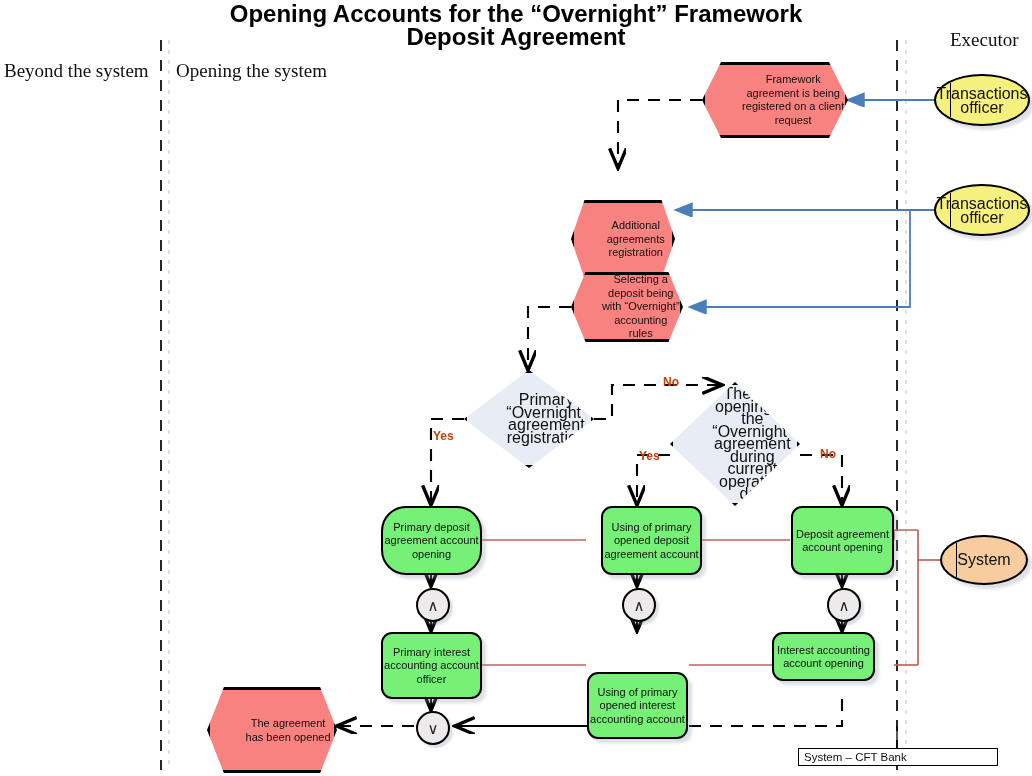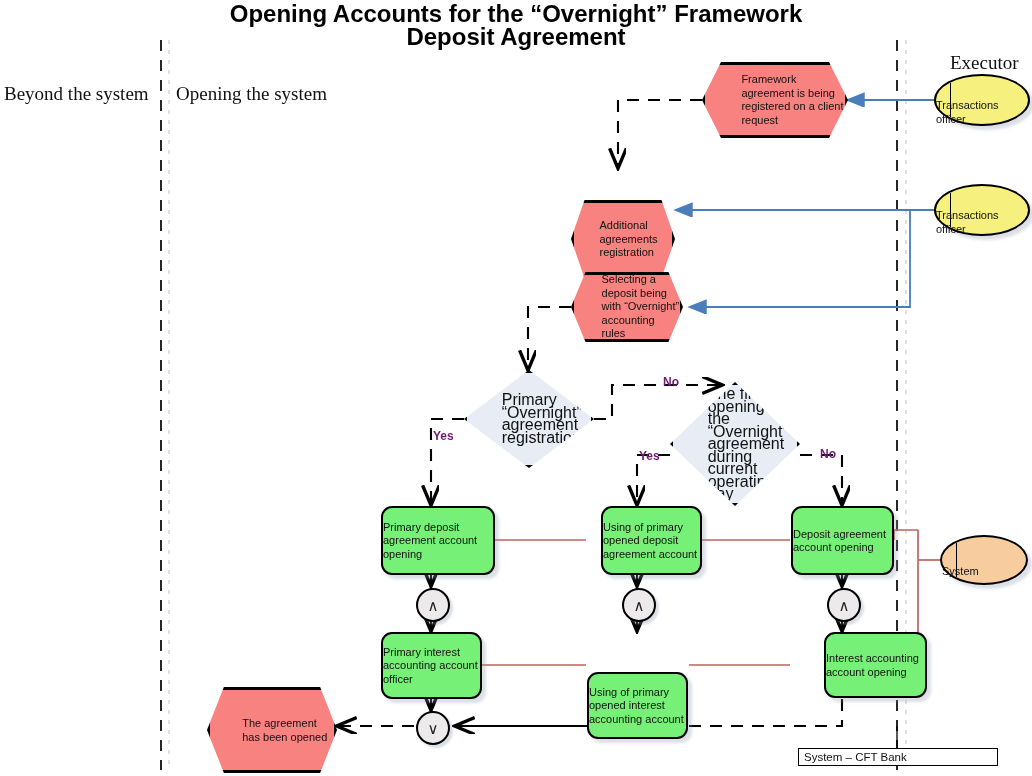--- a/index.html
+++ b/index.html
@@ -15,31 +15,31 @@
 
   
   #title{
     left:186px;top:2px;width:660px;
     text-align:center;font-weight:bold;font-size:24px;line-height:23px;
     font-family:"Liberation Sans", sans-serif;
   }
 
   
   .lane-cap{
-    font-family:"Liberation Serif", serif;font-size:19px;color:#111;margin-top:23px;
+    font-family:"Liberation Serif", serif;font-size:19px;color:#111;
   }
   #cap-beyond{left:4px;top:60px;}
   #cap-within{left:176px;top:60px;}
   #cap-exec{left:950px;top:29px;}
 
   
   .node{position:absolute;box-sizing:border-box;}
   .node .lbl{
     position:absolute;left:0;top:50%;transform:translateY(-50%);
-    width:100%;line-height:13.5px;
+    width:100%;text-align:center;line-height:13.5px;
     font-size:11px;color:#111;
   }
 
   
   .hex{
     background:#f8827f;
     border:3px solid #000;
     
     clip-path:polygon(13% 0%, 87% 0%, 100% 50%, 87% 100%, 13% 100%, 0% 50%);
     filter:drop-shadow(4px 4px 2px rgba(140,150,170,.30));
@@ -63,37 +63,37 @@
   }
   .diamond .lbl{font-size:16px;line-height:12.5px;padding:0 14%;width:72%;left:14%;}
 
   
   .ell{
     border:2px solid #000;border-radius:50%;
     box-shadow:4px 4px 3px rgba(140,150,170,.30);
   }
   .ell.actor{background:#f6f07e;}
   .ell.sys{background:#f7cda0;}
-  .ell .lbl{font-size:11px;line-height:13.5px;margin-top:12px;}
+  .ell .lbl{font-size:16px;line-height:13.5px;}
   .ell .spine{position:absolute;left:14px;top:14%;height:72%;width:0;border-left:1.5px solid #000;}
 
   
   .junc{
     position:absolute;width:30px;height:30px;border-radius:50%;
     background:#eceaea;border:2.5px solid #000;
     box-shadow:3px 3px 2px rgba(140,150,170,.30);
   }
   .junc span{
     position:absolute;left:0;top:0;width:100%;height:100%;
     display:flex;align-items:center;justify-content:center;
     font-size:15px;line-height:1;color:#222;font-family:"Liberation Sans",sans-serif;
   }
 
   
-  .elab{position:absolute;font-size:12px;font-weight:bold;color:#701a75;}
+  .elab{position:absolute;font-size:12px;font-weight:bold;color:#c2410c;}
 
   
   #legend{
     position:absolute;left:798px;top:748px;width:200px;height:18px;
     border:1.5px solid #000;background:#fff;
     font-size:11.5px;line-height:17px;padding-left:5px;box-sizing:border-box;
     color:#111;
   }
 </style>
 </head>
@@ -222,21 +222,21 @@
 
   <div class="node diamond" style="left:670px;top:382px;width:130px;height:124px;">
     <div class="lbl">The first opening of the “Overnight” agreement during current operating day</div>
   </div>
 
   <div class="elab" style="left:433px;top:429px;">Yes</div>
   <div class="elab" style="left:663px;top:375px;">No</div>
   <div class="elab" style="left:639px;top:449px;">Yes</div>
   <div class="elab" style="left:820px;top:447px;">No</div>
 
-  <div class="node proc" style="left:381px;top:506px;width:114px;height:69px;">
+  <div class="node proc" style="left:381px;top:506px;width:101px;height:69px;border-radius:25px;">
     <div class="lbl">Primary deposit agreement account opening</div>
   </div>
   <div class="node proc" style="left:587px;top:506px;width:101px;height:69px;margin-left:14px;">
     <div class="lbl">Using of primary opened deposit agreement account</div>
   </div>
   <div class="node proc" style="left:791px;top:506px;width:103px;height:69px;">
     <div class="lbl">Deposit agreement account opening</div>
   </div>
 
   <div class="junc" style="left:416px;top:588px;">
@@ -248,21 +248,21 @@
   <div class="junc" style="left:827px;top:588px;">
     <span>∧</span>
   </div>
 
   <div class="node proc" style="left:381px;top:632px;width:101px;height:67px;">
     <div class="lbl">Primary interest accounting account officer</div>
   </div>
   <div class="node proc" style="left:587px;top:632px;width:101px;height:67px;margin-top:40px;">
     <div class="lbl">Using of primary opened interest accounting account</div>
   </div>
-  <div class="node proc" style="left:824px;top:632px;width:103px;height:66px;">
+  <div class="node proc" style="left:772px;top:632px;width:103px;height:49px;">
     <div class="lbl">Interest accounting account opening</div>
   </div>
 
   <div class="junc" style="left:416px;top:711px;">
     <span>∨</span>
   </div>
 
   <div class="node hex" style="left:207px;top:687px;width:130px;height:86px;">
     <div class="lbl">The agreement has been opened</div>
   </div>

